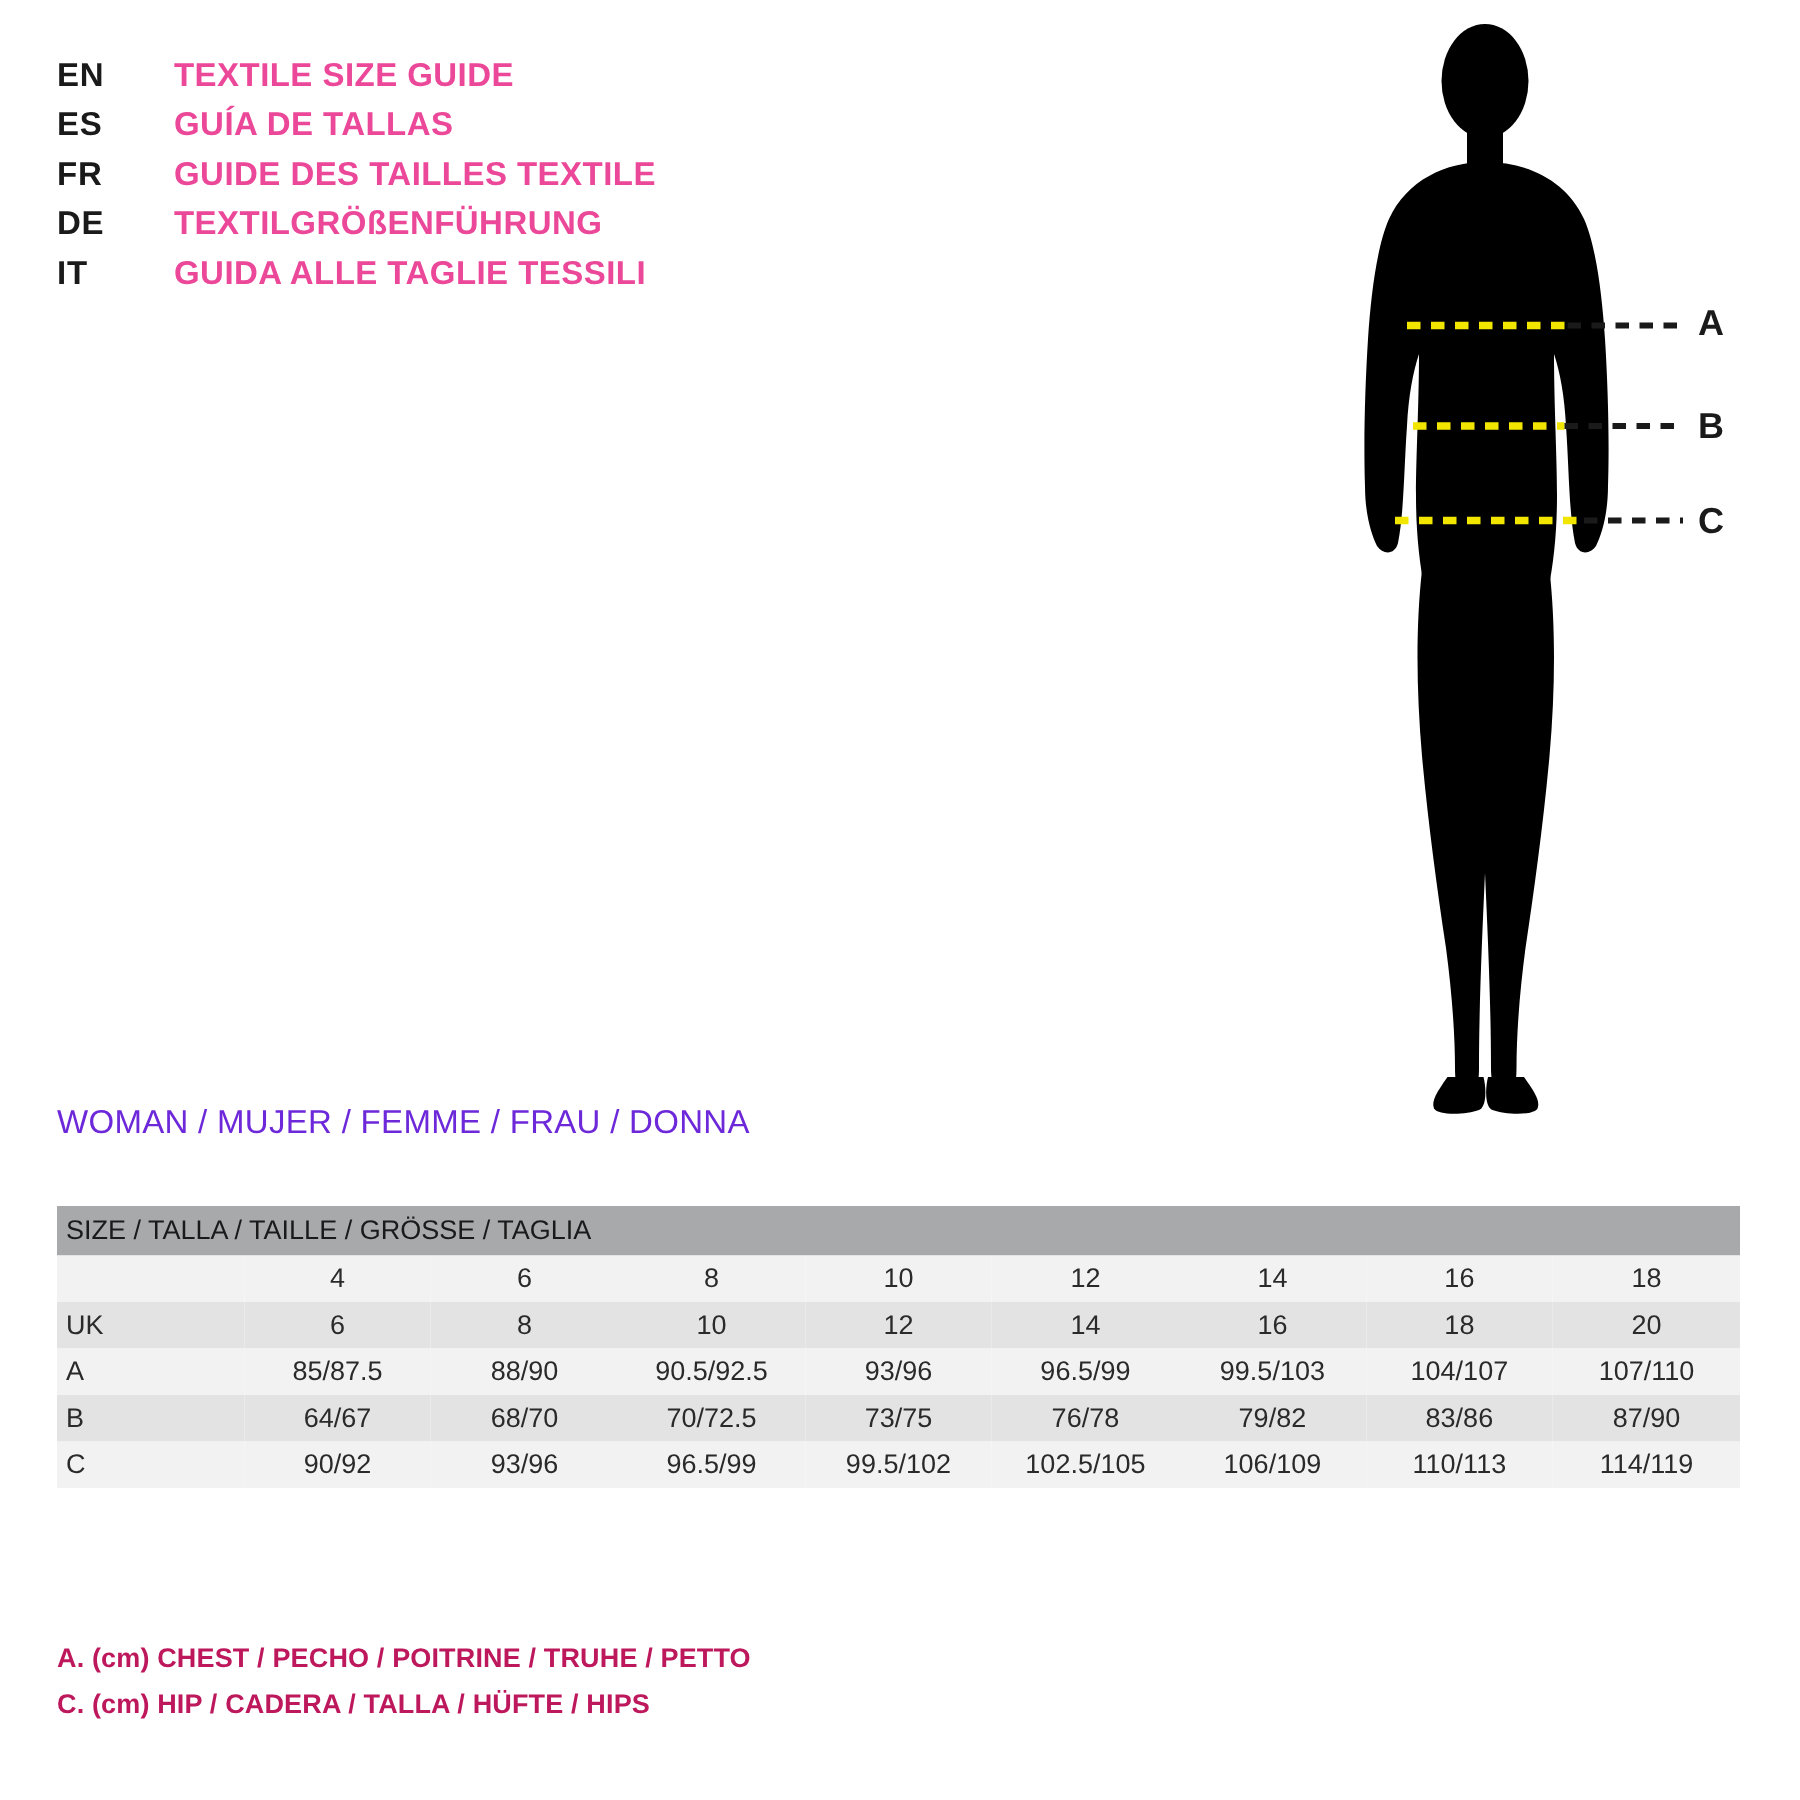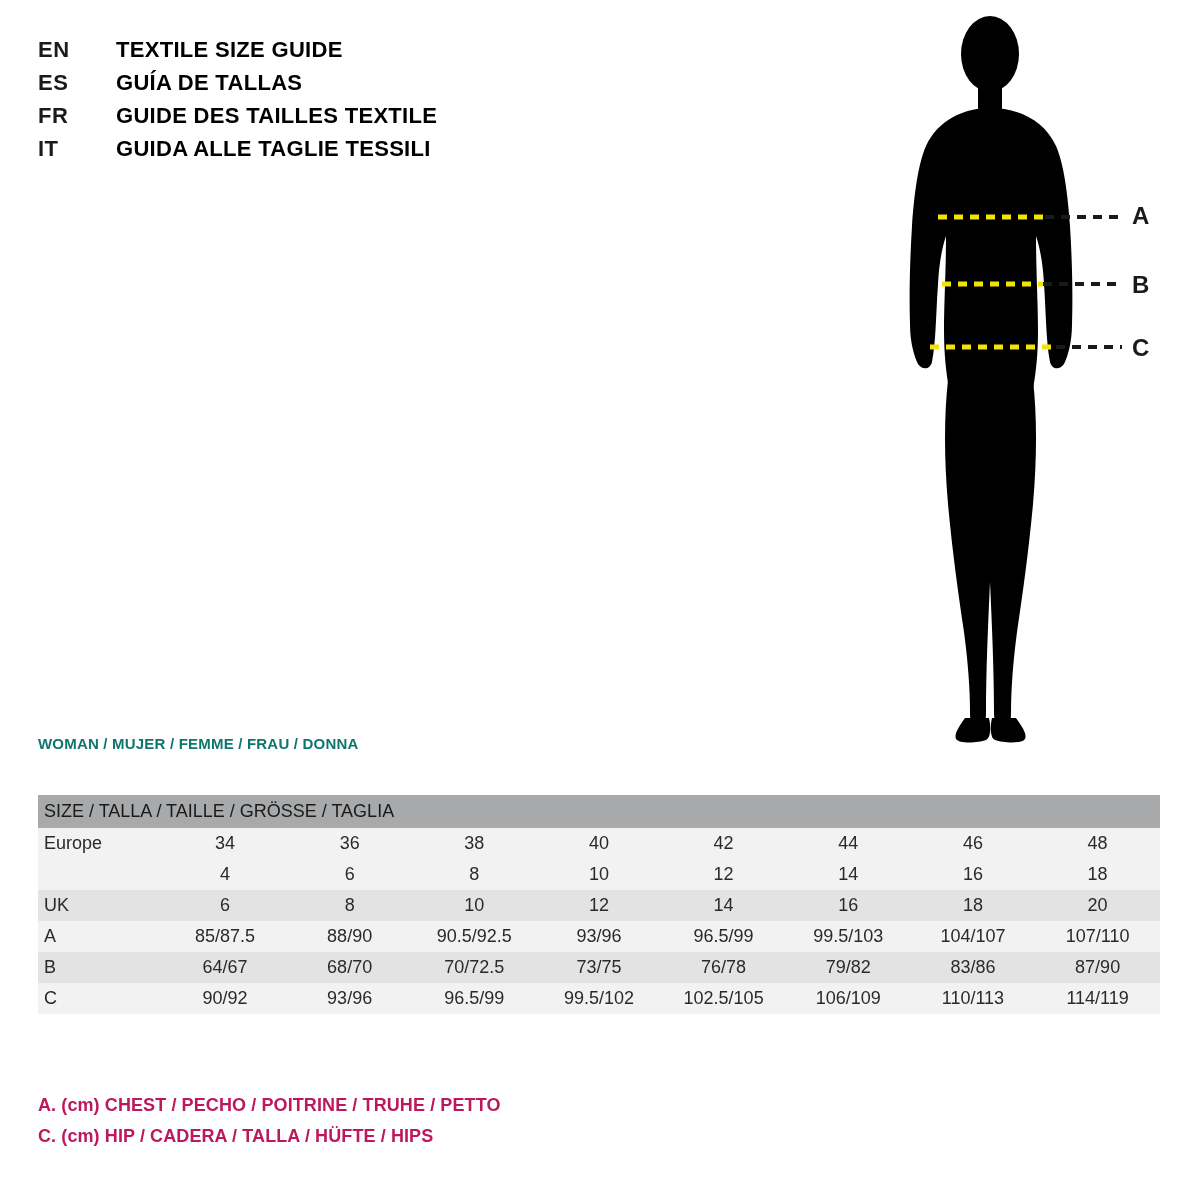--- a/index.html
+++ b/index.html
@@ -32,21 +32,21 @@
     width: 78px;
     font-size: 22px;
     font-weight: bold;
     letter-spacing: 0.5px;
     color: #1a1a1a;
   }
   .lang-text {
     font-size: 22px;
     font-weight: bold;
     letter-spacing: 0.3px;
-    color: #000000;
+    color: #ec4899;
     white-space: nowrap;
   }
 
   
   .figure-area {
     position: absolute;
     left: 860px;
     top: 12px;
     width: 330px;
     height: 740px;
@@ -67,24 +67,24 @@
   .lbl-c { left: 272px; top: 322px; }
 
   
   .table-block {
     position: absolute;
     left: 38px;
     top: 735px;
     width: 1122px;
   }
   .section-title {
-    font-size: 15px;
-    font-weight: bold;
+    font-size: 22px;
+    font-weight: normal;
     letter-spacing: 0.2px;
-    color: #0f766e;
+    color: #6d28d9;
     margin-bottom: 10px;
   }
   table.size-table {
     width: 1122px;
     border-collapse: collapse;
     table-layout: fixed;
     font-size: 18px;
     margin-top: 43px;
   }
   table.size-table td, table.size-table th {
@@ -132,20 +132,24 @@
     <div class="lang-code">EN</div>
     <div class="lang-text">TEXTILE SIZE GUIDE</div>
   </div>
   <div class="lang-row">
     <div class="lang-code">ES</div>
     <div class="lang-text">GUÍA DE TALLAS</div>
   </div>
   <div class="lang-row">
     <div class="lang-code">FR</div>
     <div class="lang-text">GUIDE DES TAILLES TEXTILE</div>
+  </div>
+  <div class="lang-row">
+    <div class="lang-code">DE</div>
+    <div class="lang-text">TEXTILGRÖßENFÜHRUNG</div>
   </div>
   <div class="lang-row">
     <div class="lang-code">IT</div>
     <div class="lang-text">GUIDA ALLE TAGLIE TESSILI</div>
   </div>
 </div>
 
 <div class="figure-area">
   <svg class="figure-svg" width="330" height="740" viewBox="0 0 330 740">
 
@@ -209,31 +213,20 @@
 </div>
 
 <div class="table-block">
   <div class="section-title">WOMAN / MUJER / FEMME / FRAU / DONNA</div>
   <table class="size-table">
     <tbody>
       <tr class="header-row">
         <td colspan="9">SIZE / TALLA / TAILLE / GRÖSSE / TAGLIA</td>
       </tr>
 
-      <tr class="band-light">
-        <td class="rowlabel">Europe</td>
-        <td>34</td>
-        <td>36</td>
-        <td>38</td>
-        <td>40</td>
-        <td>42</td>
-        <td>44</td>
-        <td>46</td>
-        <td>48</td>
-      </tr>
 
 
       <tr class="band-light">
         <td class="rowlabel"></td>
         <td>4</td>
         <td>6</td>
         <td>8</td>
         <td>10</td>
         <td>12</td>
         <td>14</td>

